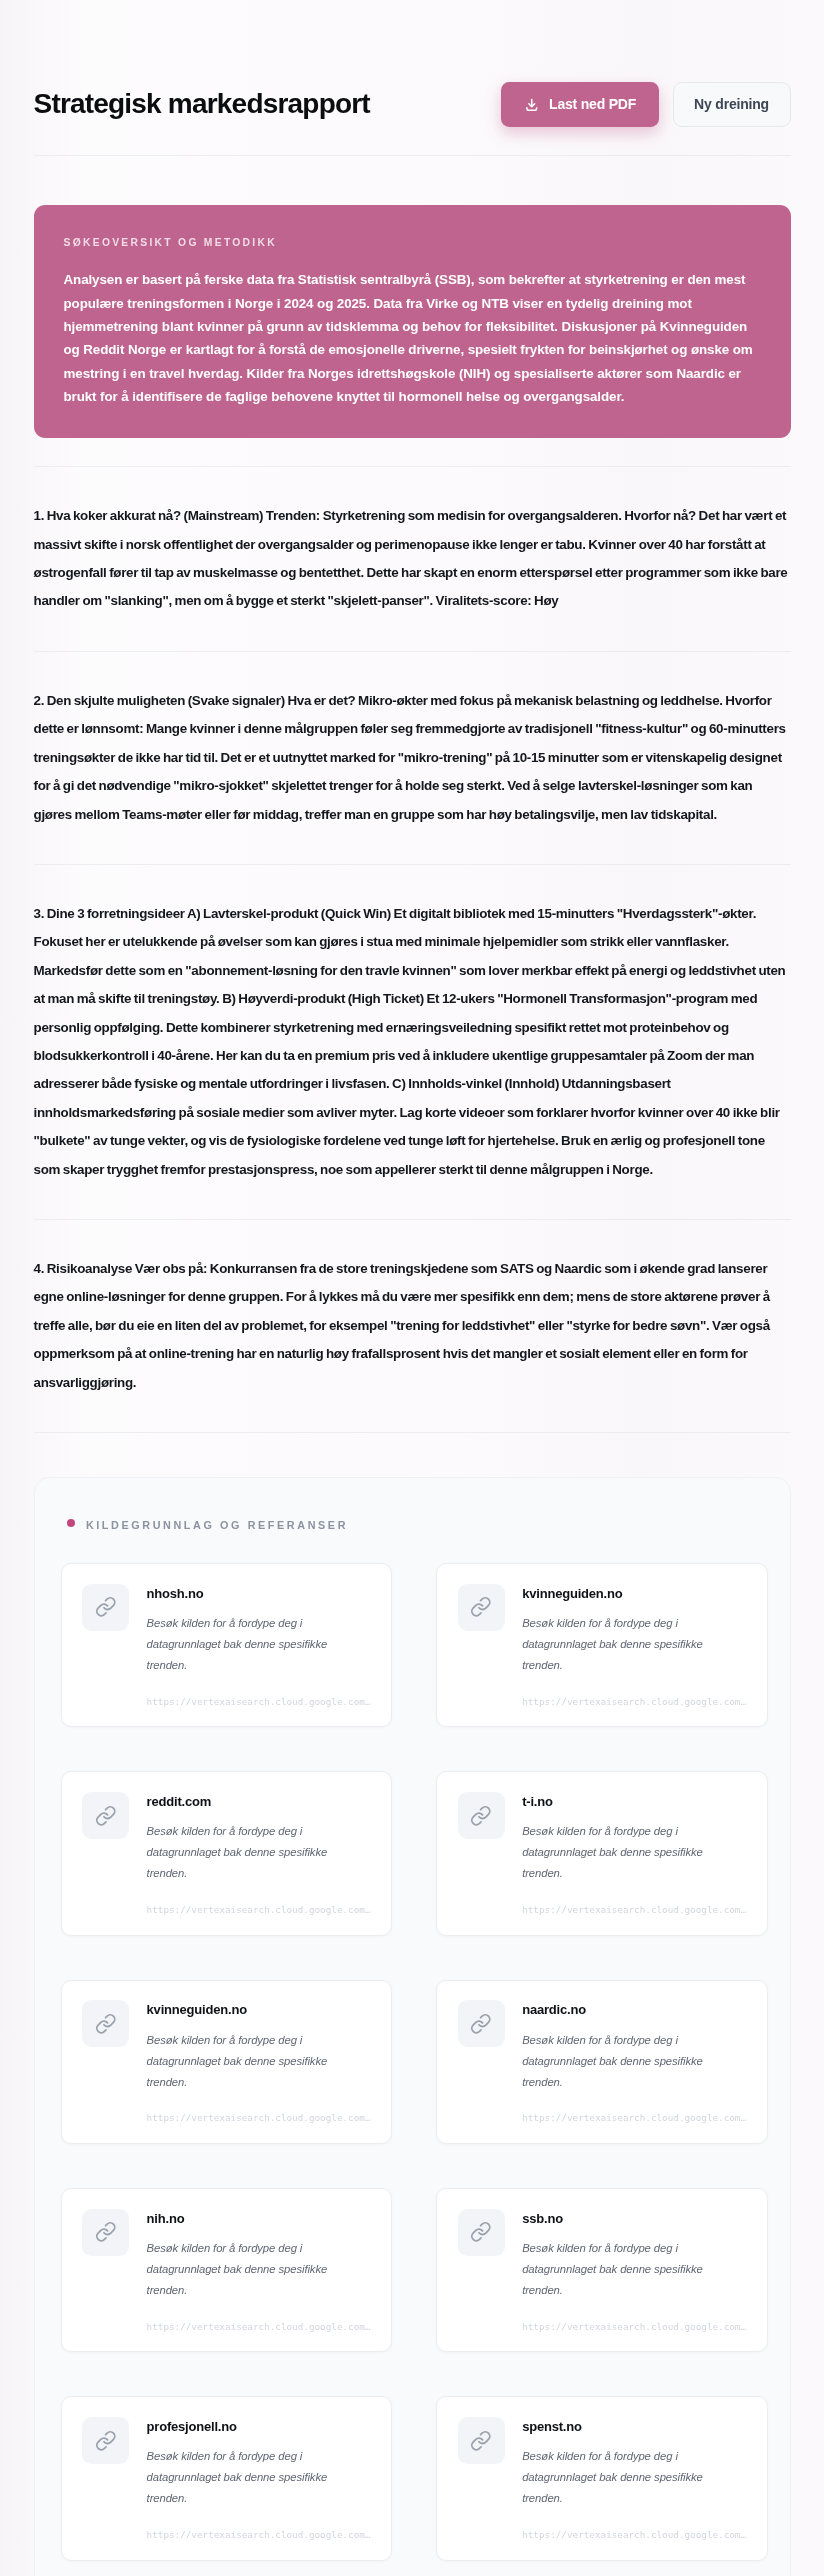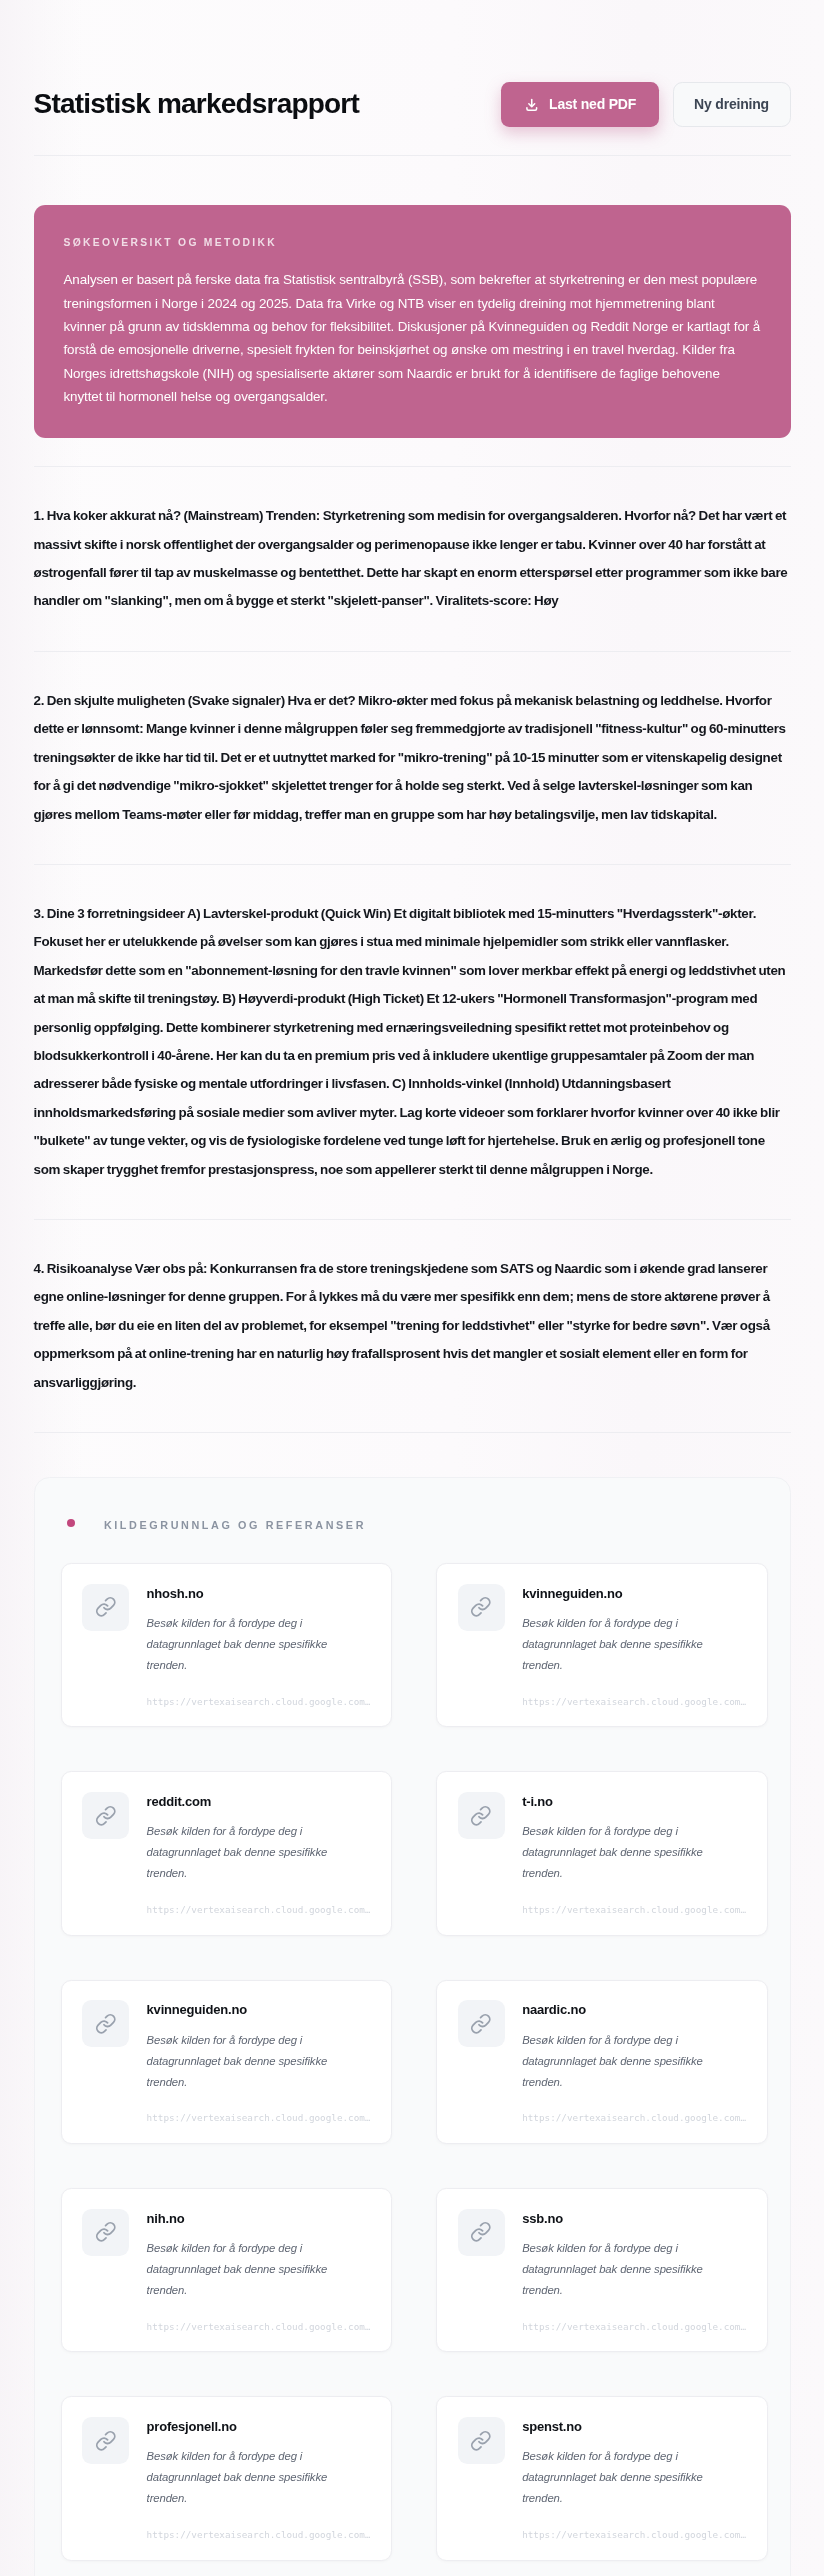--- a/index.html
+++ b/index.html
@@ -49,36 +49,36 @@
   
   .methodology{
     margin-top:49px;background:var(--accent);border-radius:11.3px;
     padding:32px 30px 30px;color:#fff;
   }
   .methodology .label{
     font-size:10.3px;font-weight:700;letter-spacing:2.3px;
     color:rgba(255,255,255,.78);margin-bottom:20.6px;
   }
   .methodology .body{
-    font-size:13.4px;line-height:1.74;font-weight:400;letter-spacing:-0.1px;
+    font-size:13.4px;line-height:1.74;font-weight:700;letter-spacing:-0.1px;
   }
 
   
   .section{
     font-size:13.4px;font-weight:700;line-height:2.12;
     letter-spacing:-0.3px;word-spacing:-0.8px;color:#14171d;
     margin:35px 0;
   }
 
   
   .sources{
     margin-top:44px;background:#f9fafb;border:1px solid #f0f1f4;
     border-radius:15.5px;padding:41px 26px 49px;
   }
-  .sources-header{display:flex;align-items:flex-start;gap:29px;margin:0 0 32px 6.2px;}
+  .sources-header{display:flex;align-items:flex-start;gap:11px;margin:0 0 32px 6.2px;}
   .dot{width:8.2px;height:8.2px;border-radius:50%;background:var(--accent-dot);}
   .sources-label{font-size:10.8px;font-weight:700;letter-spacing:2.6px;color:var(--muted);}
   .grid{display:grid;grid-template-columns:1fr 1fr;column-gap:25px;row-gap:23px;gap:44px;}
   .card{
     background:#fff;border:1px solid #ededf1;border-radius:10.3px;
     padding:19.6px 20.6px;display:flex;align-items:flex-start;gap:17.5px;
     box-shadow:0 1px 3.1px rgba(20,25,40,.03);cursor:pointer;min-height:116px;
   }
   .iconbox{
     flex:0 0 47px;height:47px;border-radius:9.3px;background:#f2f4f7;
@@ -96,21 +96,21 @@
     font-size:9.3px;color:#d2d6dd;margin-top:20px;
     white-space:nowrap;overflow:hidden;text-overflow:ellipsis;
   }
 </style>
 </head>
 <body>
 
 <div class="container">
 
   <div class="header">
-    <h1 class="page-title">Statistisk markedsrapport</h1>
+    <h1 class="page-title">Strategisk markedsrapport</h1>
     <div class="actions">
       <button class="btn btn-primary">
         <span style="display:flex;">
           <svg viewBox="0 0 24 24" fill="none" stroke="currentColor" stroke-width="2.4" stroke-linecap="round" stroke-linejoin="round">
             <path d="M12 4v10"></path>
               <path d="M7.5 10.5 12 15l4.5-4.5"></path>
             <path d="M4.5 16.5v1.8a2.2 2.2 0 0 0 2.2 2.2h10.6a2.2 2.2 0 0 0 2.2-2.2v-1.8"></path>
           </svg>
         </span>
         <span>Last ned PDF</span>

